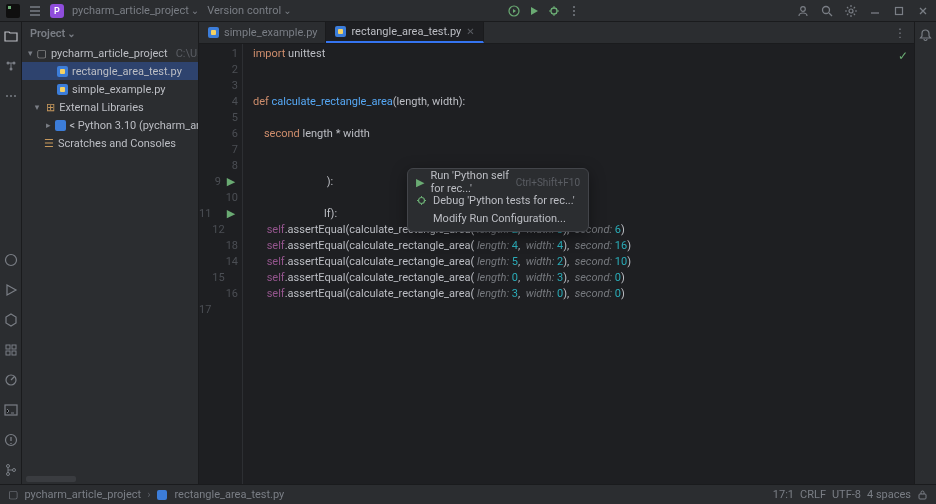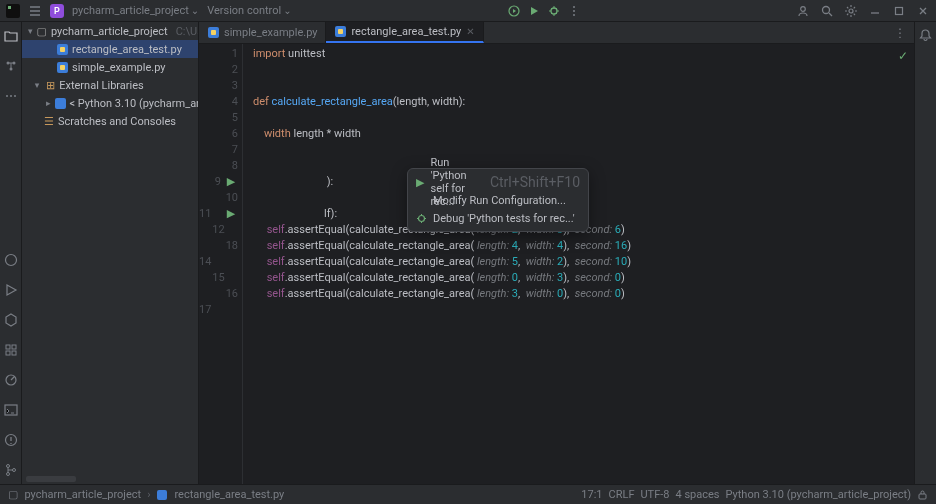--- a/index.html
+++ b/index.html
@@ -45,21 +45,21 @@
 .code-wrap{flex:1;display:flex;background:var(--bg-editor);position:relative;font-family:"JetBrains Mono",Consolas,monospace;font-size:11px;line-height:16px}
 .gutter{width:44px;background:var(--bg-editor);text-align:right;padding:2px 4px 0 0;color:#4b4e54;border-right:1px solid #2d2f33;user-select:none}
 .gut-run{width:14px;text-align:center}
 .code{flex:1;padding:2px 0 0 10px;white-space:pre;color:var(--fg)}
 .kw{color:var(--kw)}.fn{color:var(--fn)}.slf{color:var(--self)}.num{color:var(--num)}
 .param{color:#777a7f;font-style:italic}
 .chk{position:absolute;right:6px;top:4px;color:#6aab73;font-size:12px}
 .rrail{width:22px;background:var(--bg);display:flex;flex-direction:column;align-items:center;padding-top:6px;gap:12px;border-left:1px solid #1a1b1d}
 .ctx-menu{position:absolute;top:146px;left:208px;width:182px;background:var(--menu-bg);border:1px solid var(--menu-border);border-radius:6px;box-shadow:0 4px 16px rgba(0,0,0,.4);padding:4px 0;z-index:10;font-size:11px}
 .ctx-row{display:flex;align-items:center;height:18px;padding:0 8px;gap:6px;cursor:pointer}
-.ctx-sc{margin-left:auto;color:var(--fg-dimmer);font-size:14px}
+.ctx-sc{margin-left:auto;color:var(--fg-dimmer);font-size:10px}
 .status{height:20px;background:var(--bg);display:flex;align-items:center;padding:0 8px;gap:6px;font-size:11px;color:var(--fg-dim);border-top:1px solid #1a1b1d}
 .status .spacer{flex:1}
 .status .sep{color:var(--fg-dimmer)}
 svg{display:block}
 </style>
 </head>
 <body>
 
 <div class="titlebar">
   <div class="left">
@@ -211,20 +211,21 @@
             <circle cx="5" cy="4" r="1.5" fill="none" stroke="#7a7e85"></circle>
             <circle cx="5" cy="12" r="1.5" fill="none" stroke="#7a7e85"></circle>
             <circle cx="11" cy="8" r="1.5" fill="none" stroke="#7a7e85"></circle>
             <path d="M5 5v6M5 8h5" stroke="#7a7e85"></path>
           </svg>
         </span>
     </div>
   </div>
 
   <div class="sidebar">
+    <div class="side-hdr chev">Project</div>
     <div class="tree">
       <div class="tree-row">
         <span class="tarr">▾</span>
         <span class="fi-folder">▢</span>
         <span class="tf">pycharm_article_project</span>
         <span class="tf-dim" style="margin-left:4px">C:\Users</span>
       </div>
       <div class="tree-row sel" style="padding-left:34px">
         <span class="fi-py">
             <svg width="11" height="11">
@@ -327,39 +328,39 @@
         <div style="display:flex;justify-content:space-between;gap:11px">
             <span>11</span>
             <span class="gut-run" style="color:#6aab73">▶</span>
           </div>
         <div style="display:flex;justify-content:center">
             <span>12</span>
           </div>
         <div style="display:flex;justify-content:flex-end">
             <span>18</span>
           </div>
-        <div style="display:flex;justify-content:flex-start">
+        <div style="display:flex;justify-content:flex-end">
             <span>14</span>
           </div>
         <div style="display:flex;justify-content:center">
             <span>15</span>
           </div>
         <div style="display:flex;justify-content:flex-end">
             <span>16</span>
           </div>
         <div style="display:flex;justify-content:flex-start">
             <span>17</span>
           </div>
       </div>
       <div class="code"><span class="kw">import</span> <span>unittest</span>
 
 
 <span class="kw">def</span> <span class="fn">calculate_rectangle_area</span><span>(length, width):</span>
 
-    <span class="kw">width</span> <span>length * width</span>
+    <span class="kw">second</span> <span>length * width</span>
 
 
                            <span>):</span>
 
                           <span>lf</span><span>):</span>
      <span class="slf">self</span><span>.assertEqual(calculate_rectangle_area(</span> <span class="param">length:</span> <span class="num">2</span>,  <span class="param">width:</span> <span class="num">3</span>),  <span class="param">second:</span> <span class="num">6</span>)
      <span class="slf">self</span><span>.assertEqual(calculate_rectangle_area(</span> <span class="param">length:</span> <span class="num">4</span>,  <span class="param">width:</span> <span class="num">4</span>),  <span class="param">second:</span> <span class="num">16</span>)
      <span class="slf">self</span><span>.assertEqual(calculate_rectangle_area(</span> <span class="param">length:</span> <span class="num">5</span>,  <span class="param">width:</span> <span class="num">2</span>),  <span class="param">second:</span> <span class="num">10</span>)
      <span class="slf">self</span><span>.assertEqual(calculate_rectangle_area(</span> <span class="param">length:</span> <span class="num">0</span>,  <span class="param">width:</span> <span class="num">3</span>),  <span class="param">second:</span> <span class="num">0</span>)
      <span class="slf">self</span><span>.assertEqual(calculate_rectangle_area(</span> <span class="param">length:</span> <span class="num">3</span>,  <span class="param">width:</span> <span class="num">0</span>),  <span class="param">second:</span> <span class="num">0</span>)
@@ -367,31 +368,31 @@
       <span class="chk">✓</span>
     </div>
 
     <div class="ctx-menu">
       <div class="ctx-row">
         <span style="color:#6aab73">▶</span>
         <span>Run 'Python self for rec...'</span>
         <span class="ctx-sc">Ctrl+Shift+F10</span>
       </div>
       <div class="ctx-row">
+        <span style="color:#6aab73">
+            <svg width="11" height="11">
+              <circle cx="5.5" cy="5.5" r="3" fill="none" stroke="#6aab73" stroke-width="1.2"></circle>
+              <path d="M5.5 1v1.5M5.5 8.5v1.5M1 5.5h1.5M8.5 5.5h1.5" stroke="#6aab73" stroke-width="1"></path>
+            </svg>
+          </span>
+        <span>Debug 'Python tests for rec...'</span>
+      </div>
+      <div class="ctx-row">
         <span style="width:11px"></span>
         <span>Modify Run Configuration...</span>
-      </div>
-      <div class="ctx-row">
-        <span style="color:#6aab73">
-            <svg width="11" height="11">
-              <circle cx="5.5" cy="5.5" r="3" fill="none" stroke="#6aab73" stroke-width="1.2"></circle>
-              <path d="M5.5 1v1.5M5.5 8.5v1.5M1 5.5h1.5M8.5 5.5h1.5" stroke="#6aab73" stroke-width="1"></path>
-            </svg>
-          </span>
-        <span>Debug 'Python tests for rec...'</span>
       </div>
     </div>
   </div>
 
   <div class="rrail">
     <span class="ico">
         <svg width="15" height="15">
           <path d="M7.5 2a3.5 3.5 0 0 0-3.5 3.5V8l-1.5 2h10L11 8V5.5A3.5 3.5 0 0 0 7.5 2zM6 11a1.5 1.5 0 0 0 3 0" fill="none" stroke="#7a7e85" stroke-width="1.2"></path>
         </svg>
       </span>
@@ -406,20 +407,19 @@
       <svg width="10" height="10">
         <rect width="10" height="10" rx="2" fill="#3c7dd9"></rect>
       </svg>
     </span>
   <span>rectangle_area_test.py</span>
   <span class="spacer"></span>
   <span>17:1</span>
   <span>CRLF</span>
   <span>UTF-8</span>
   <span>4 spaces</span>
-  <span>Python 3.10 (pycharm_article_project)</span>
   <span>
       <svg width="11" height="11">
         <rect x="2" y="5" width="7" height="5" rx="1" fill="none" stroke="#7a7e85"></rect>
         <path d="M4 5V3.5a1.5 1.5 0 0 1 3 0V5" fill="none" stroke="#7a7e85"></path>
       </svg>
     </span>
 </div>
 
 </body></html>

